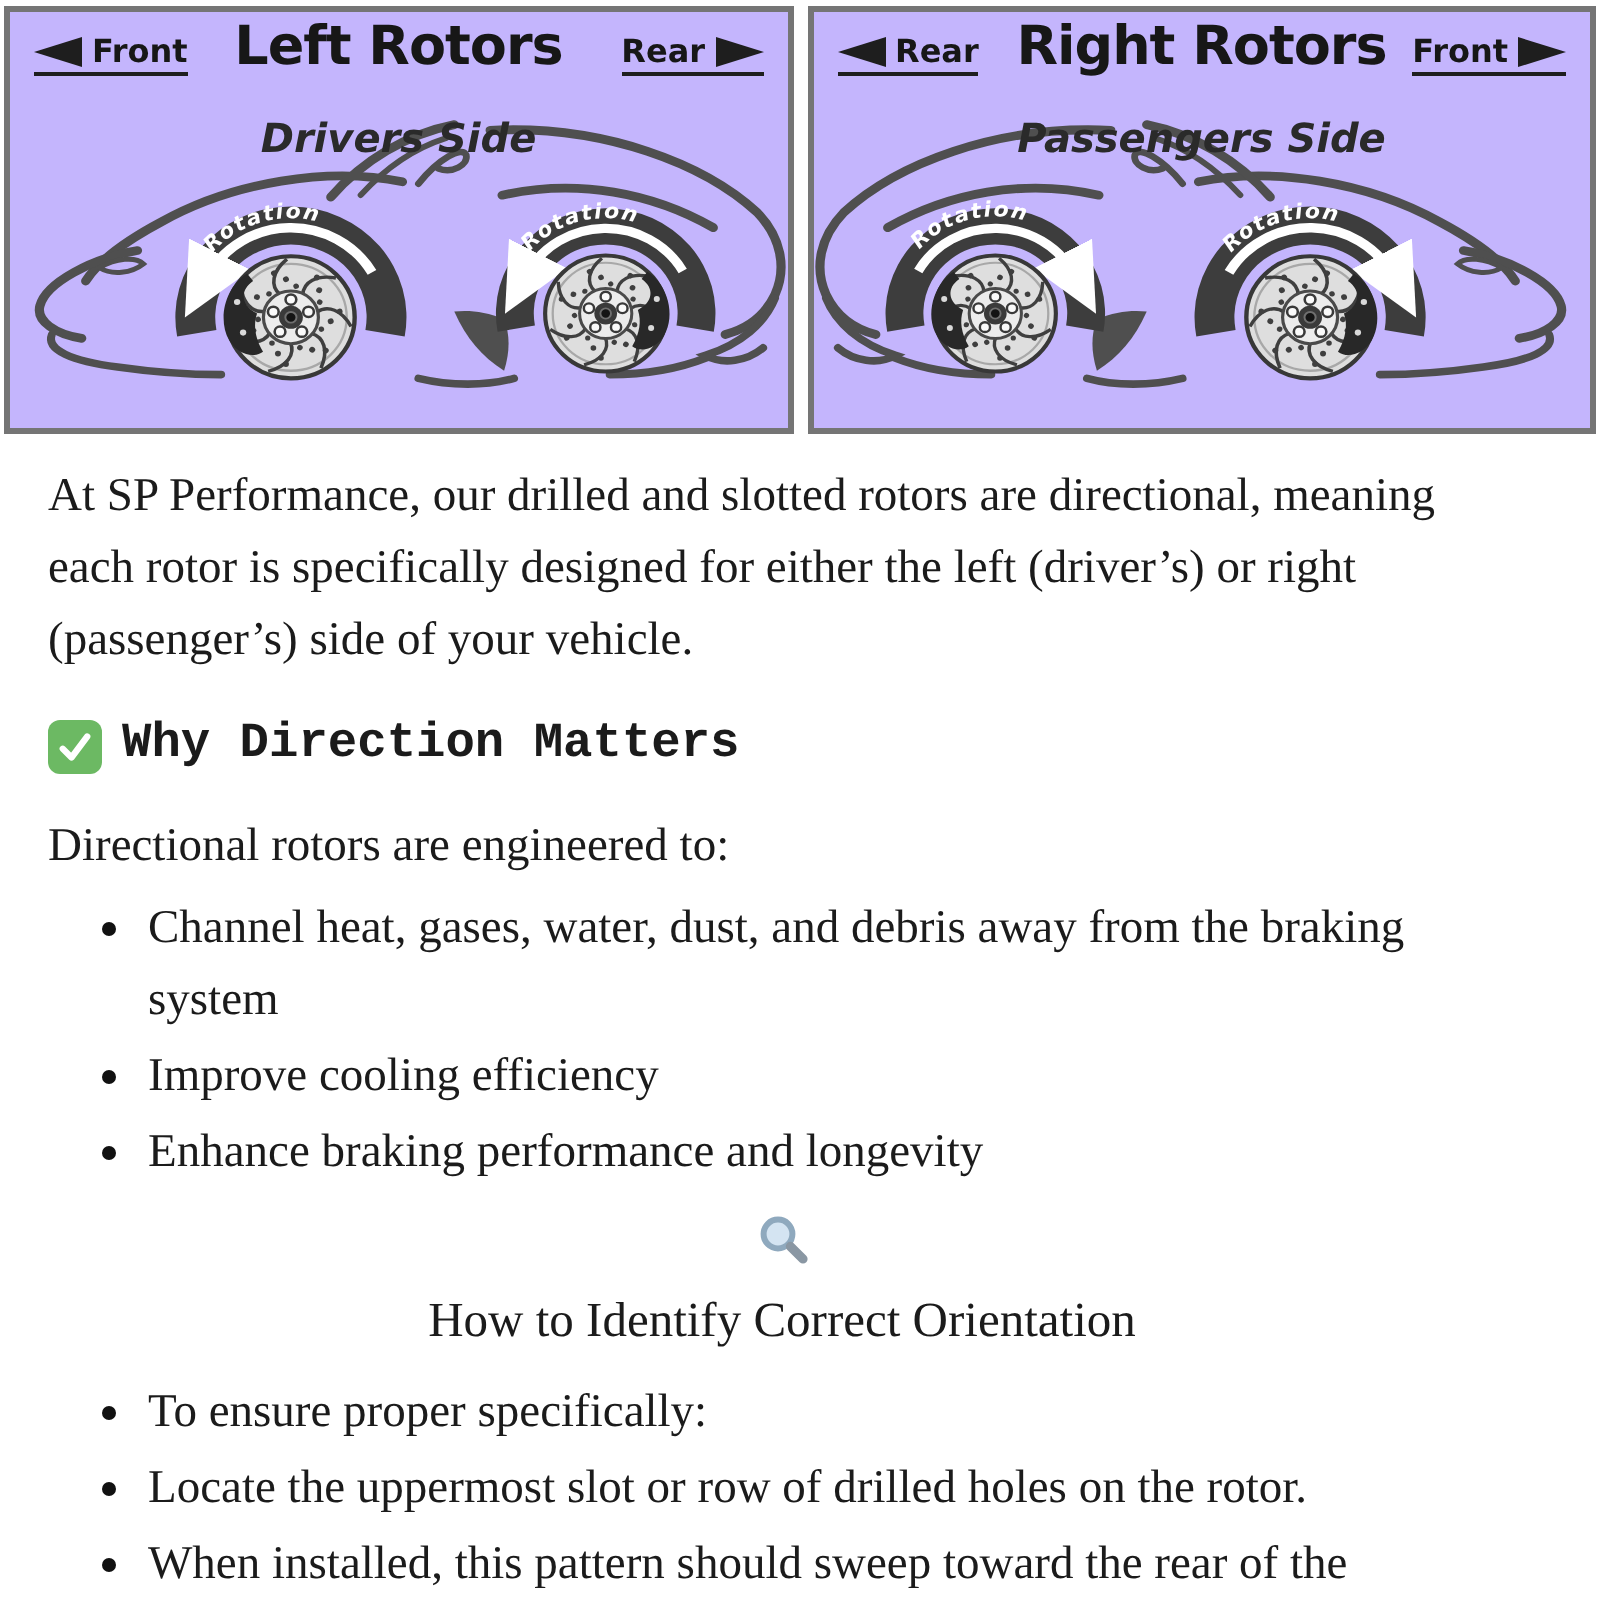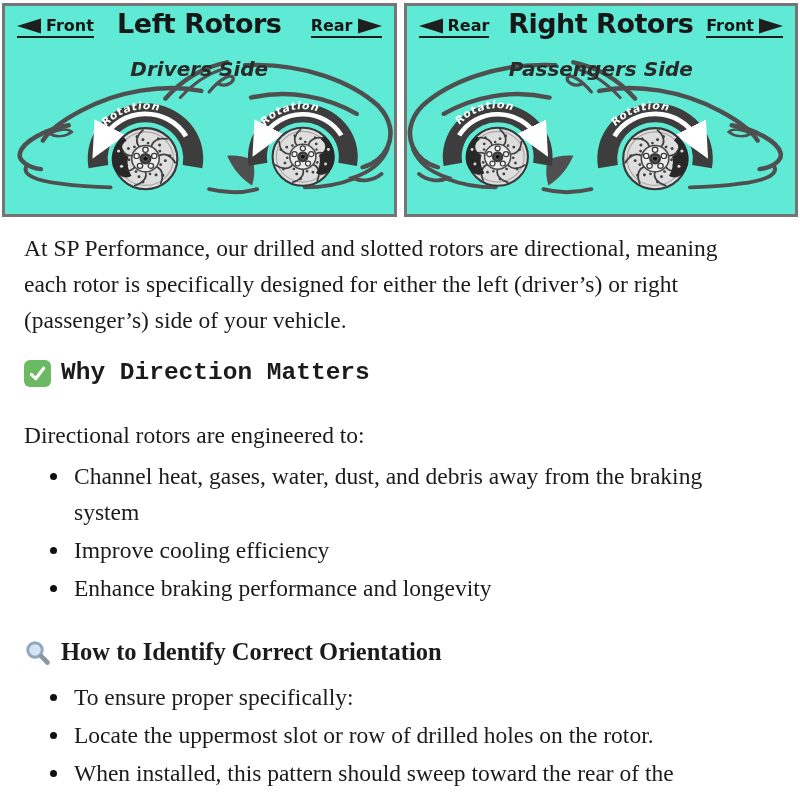--- a/index.html
+++ b/index.html
@@ -1,44 +1,44 @@
 <!DOCTYPE html>
 <html><head>
 <meta charset="utf-8">
 <style>
   * { box-sizing: border-box; margin: 0; padding: 0; }
   html,body { width:800px; height:800px; background:#ffffff; overflow:hidden;
               font-family:"Liberation Serif", serif; color:#1b1b1b; }
 
   
   .diagram { display:flex; gap:7px; padding:3px 2px; height:220px; }
-  .panel { flex:1; position:relative; border:3px solid #757575; background:#5eead4; overflow:hidden; }
+  .panel { flex:1; position:relative; border:3px solid #757575; background:#c4b5fd; overflow:hidden; }
   .panel-head { position:absolute; top:4px; left:0; right:0; text-align:center; z-index:2;
                 font-family:"DejaVu Sans", sans-serif; }
   .panel-title { font-size:27px; font-weight:bold; letter-spacing:-0.5px; color:#171717; line-height:1.05; }
   .panel-sub   { font-size:20px; font-weight:bold; font-style:italic; color:#2a2a2a; margin-top:19px; }
   .dir { position:absolute; top:10px; z-index:3; display:flex; align-items:center; gap:3px;
          font-family:"DejaVu Sans", sans-serif; font-size:16px; font-weight:bold; color:#171717;
          border-bottom:2.5px solid #1e1e1e; padding-bottom:1px; }
   .dir-left  { left:12px; }
   .dir-right { right:12px; }
   .car-svg { position:absolute; left:0; bottom:0; width:100%; height:100%; z-index:1; }
   .rot-text { fill:#ffffff; font-family:"DejaVu Sans", sans-serif; font-size:11px;
               font-weight:bold; font-style:italic; letter-spacing:0.8px; }
 
   
   .content { padding:6px 42px 0 24px; font-size:23.5px; line-height:36px; }
   .intro { margin-top:4px; max-width:716px; }
   .sec-head { display:flex; align-items:center; gap:10px; font-size:24.5px; line-height:36px; }
   .h-why { margin-top:17px; font-weight:bold;font-family:Liberation Mono, monospace; }
-  .h-how { margin-top:28px; font-weight:bold; }
+  .h-how { margin-top:12px; font-weight:normal;flex-direction:column; }
   .badge-check { width:27px; height:27px; border-radius:6px; background:#6cb963;
                  display:inline-flex; align-items:center; justify-content:center; flex:0 0 auto; }
   .icon-mag { width:27px; height:27px; flex:0 0 auto; }
-  .lead { margin-top:26px; }
+  .lead { margin-top:14px; }
   ul { margin-top:5px; padding-left:47px; list-style:disc; max-width:716px; }
   ul.how-list { margin-top:9px; }
   li { padding-left:3px; margin-top:2px; }
   li::marker { color:#111; }
 </style>
 </head>
 <body>
 
 <div class="diagram">
 

